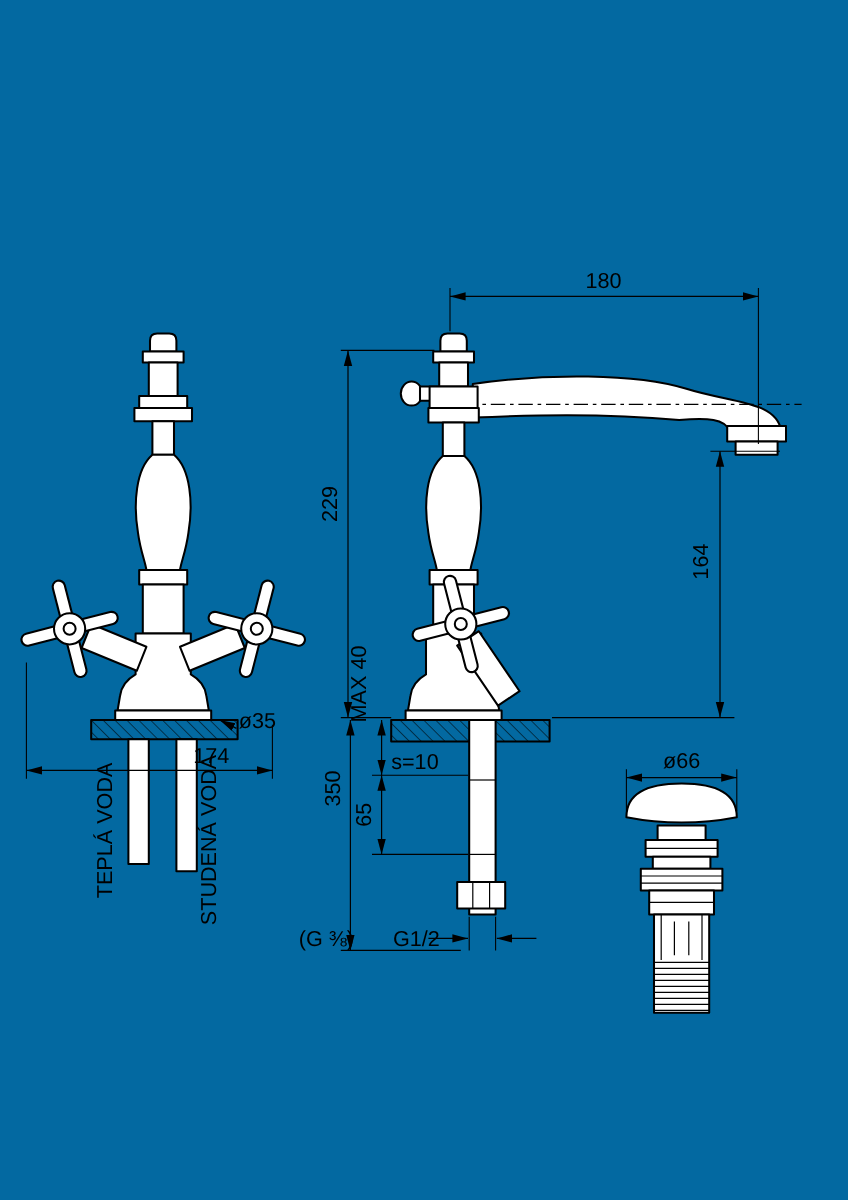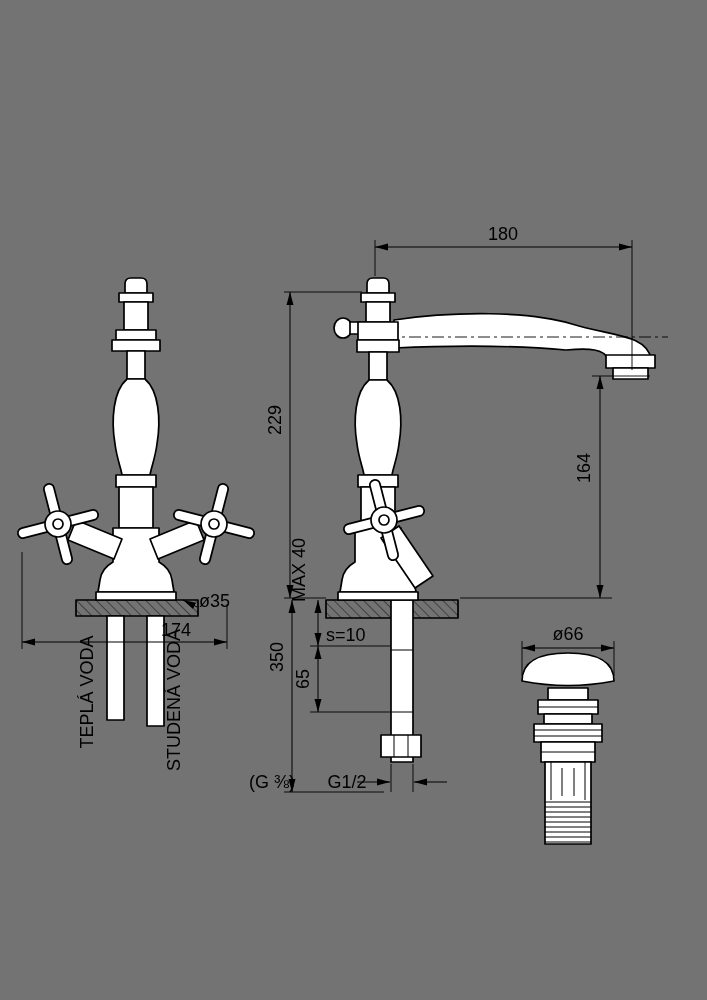--- a/index.html
+++ b/index.html
@@ -1,16 +1,16 @@
 <!DOCTYPE html>
 <html><head>
 <meta charset="utf-8">
 <style>
   html,body{margin:0;padding:0;background:#fff;}
-  .canvas{position:relative;width:707px;height:1000px;background:#737373;overflow:hidden;}
+  .canvas{position:relative;width:707px;height:1000px;background:#0369a1;overflow:hidden;}
   svg{display:block;}
   .obj{fill:#fff;stroke:#000;stroke-width:1.7;stroke-linejoin:round;}
   .obj-thin{fill:none;stroke:#000;stroke-width:1;}
   .hatched{fill:url(#hatchP);}
   .dim{stroke:#000;stroke-width:1;fill:none;}
   .ext{stroke:#000;stroke-width:0.9;fill:none;}
   .cl{stroke:#000;stroke-width:0.9;fill:none;stroke-dasharray:12 4 3 4;}
   .spoke-o{stroke:#000;stroke-width:12;stroke-linecap:round;}
   .spoke-i{stroke:#fff;stroke-width:8.5;stroke-linecap:round;}
   text{font-family:"Liberation Sans","DejaVu Sans",sans-serif;font-size:18px;fill:#000;}

